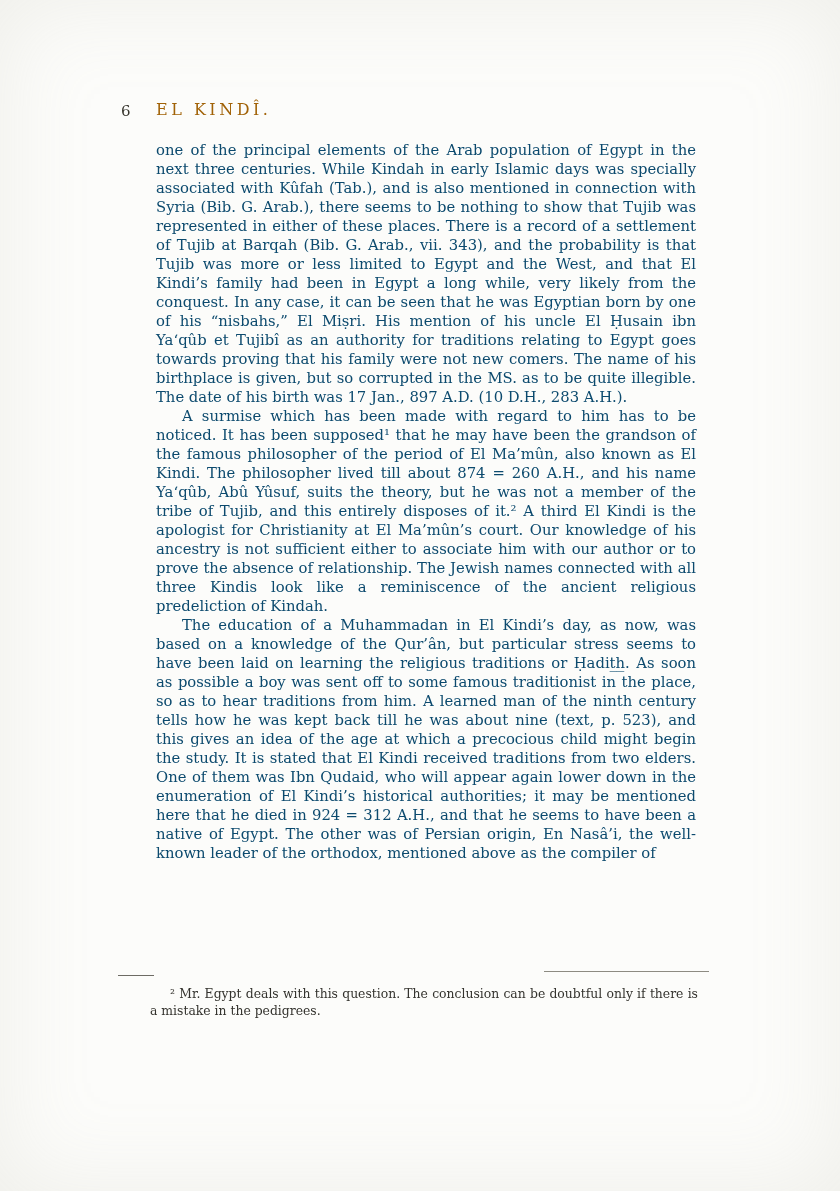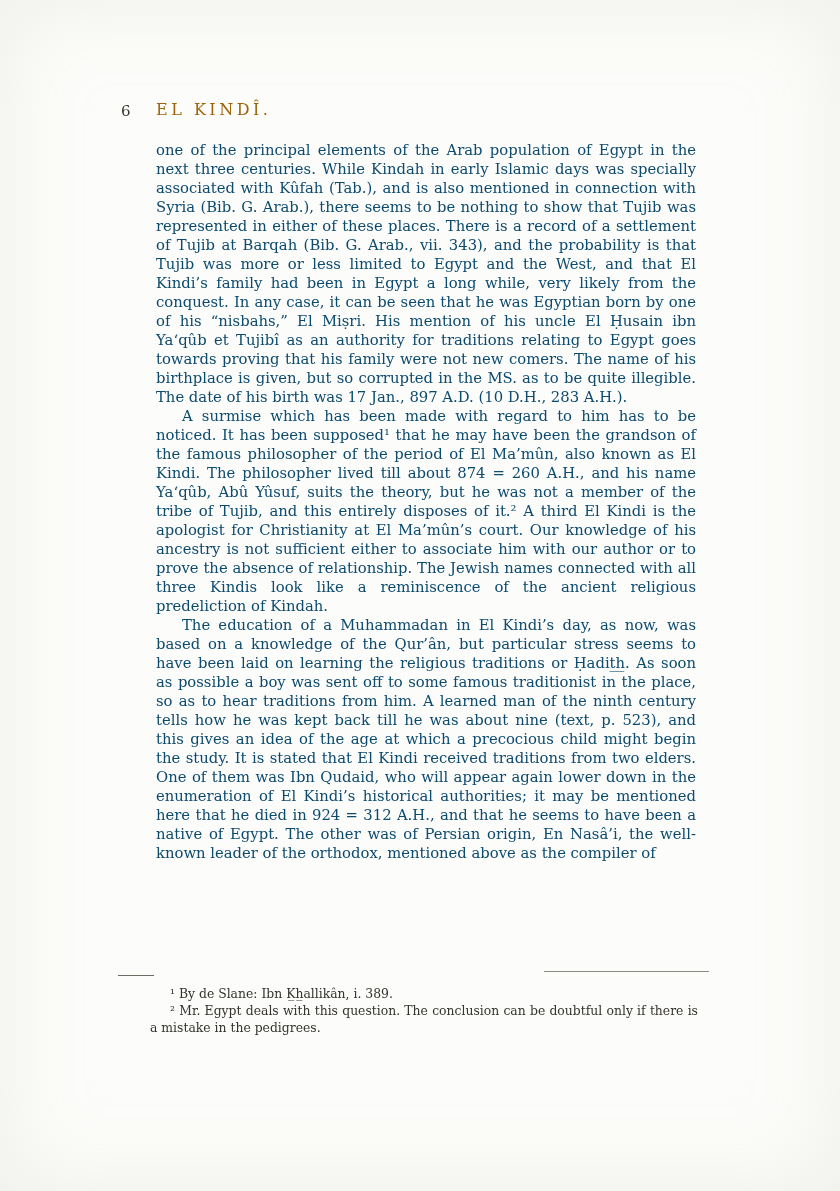--- a/index.html
+++ b/index.html
@@ -102,17 +102,16 @@
     <p class="para">A surmise which has been made with regard to him has to be noticed.  It has been supposed¹ that he may have been the grandson of the famous philosopher of the period of El Ma’mûn, also known as El Kindi.  The philosopher lived till about 874 = 260 A.H., and his name Ya‘qûb, Abû Yûsuf, suits the theory, but he was not a member of the tribe of Tujib, and this entirely disposes of it.²  A third El Kindi is the apologist for Christianity at El Ma’mûn’s court.  Our knowledge of his ancestry is not sufficient either to associate him with our author or to prove the absence of relationship.  The Jewish names connected with all three Kindis look like a reminiscence of the ancient religious predeliction of Kindah.</p>
     <p class="para">The education of a Muhammadan in El Kindi’s day, as now, was based on a knowledge of the Qur’ân, but particular stress seems to have been laid on learning the religious traditions or Ḥadit̲h̲.  As soon as possible a boy was sent off to some famous traditionist in the place, so as to hear traditions from him.  A learned man of the ninth century tells how he was kept back till he was about nine (text, p. 523), and this gives an idea of the age at which a precocious child might begin the study.  It is stated that El Kindi received traditions from two elders.  One of them was Ibn Qudaid, who will appear again lower down in the enumeration of El Kindi’s historical authorities; it may be mentioned here that he died in 924 = 312 A.H., and that he seems to have been a native of Egypt.  The other was of Persian origin, En Nasâ’i, the well-known leader of the orthodox, mentioned above as the compiler of</p>
   </div>
 
   <div class="footnote-rule">
     <span class="rule-seg rule-left"></span>
     <span class="rule-seg rule-right"></span>
   </div>
 
   <div class="footnotes">
-    <p class="footnote"><span class="fn-marker">¹</span> <span>By de Slane: Ibn K̲h̲allikân, i. 389.</span></p>
     <p class="footnote"><span class="fn-marker">²</span> <span>Mr. Egypt deals with this question.  The conclusion can be doubtful only if there is a mistake in the pedigrees.</span></p>
   </div>
 
 </div>
 
 </body></html>

